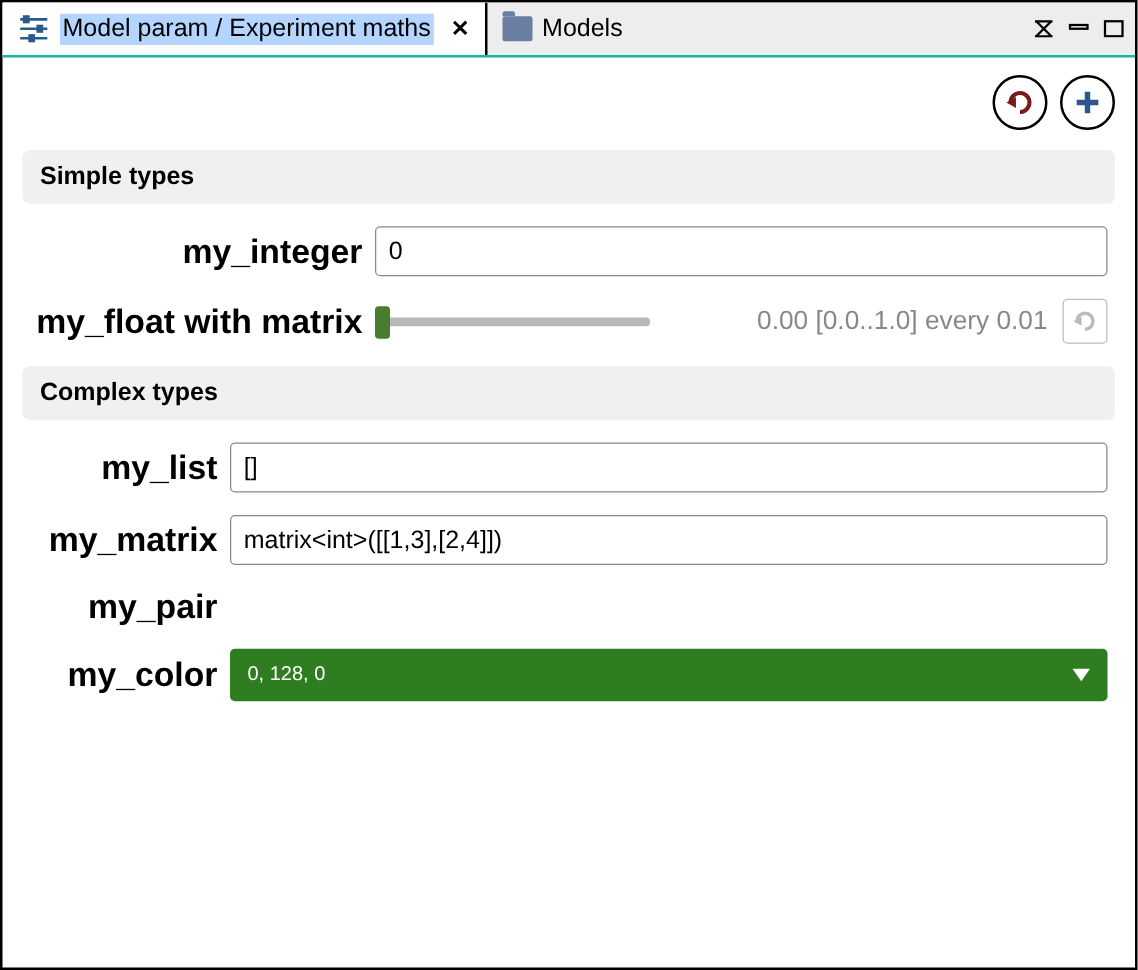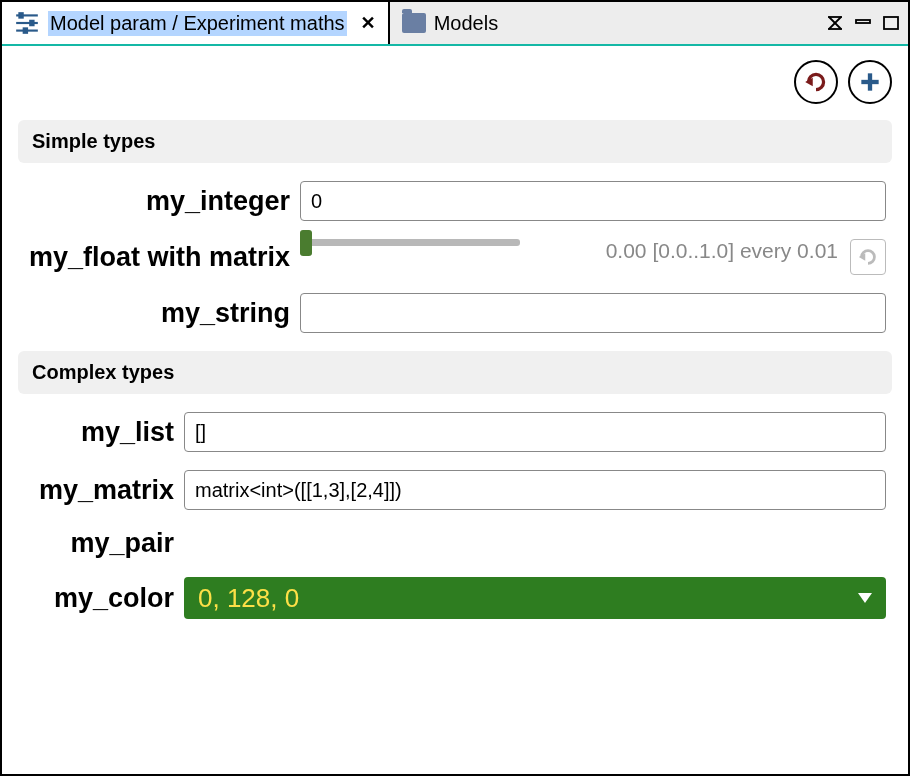--- a/index.html
+++ b/index.html
@@ -26,27 +26,27 @@
   .section-header { background: #f0f0f0; border-radius: 6px; padding: 10px 14px; font-size: 20px; font-weight: bold; margin-top: 6px; }
   .section-body { padding: 18px 6px 12px 6px; display: flex; flex-direction: column; gap: 18px; }
   
   .row { display: flex; align-items: center; gap: 10px; }
   .row .label { font-size: 27px; font-weight: bold; text-align: right; flex: 0 0 auto; }
   .simple .label { width: 266px; }
   .complex .label { width: 150px; }
   
   .text-input { flex: 1; height: 40px; border: 1.5px solid #888; border-radius: 4px; padding: 0 10px; font-size: 20px; background: #fff; }
   
-  .slider-wrap { flex: 1; display: flex; align-items: flex-start; gap: 8px; }
+  .slider-wrap { flex: 1; display: flex; align-items: center; gap: 8px; }
   .slider-track { flex: 1; height: 7px; background: #b8b8b8; border-radius: 3px; position: relative; max-width: 220px; }
   .slider-thumb { position: absolute; left: 0; top: -9px; width: 12px; height: 26px; background: #4a7c2f; border-radius: 3px; }
   .slider-caption { color: #888; font-size: 21px; flex: 1; text-align: right; padding-right: 4px; }
   .reset-btn { width: 36px; height: 36px; border: 1.5px solid #bbb; border-radius: 4px; background: #fff; display: flex; align-items: center; justify-content: center; cursor: pointer; }
   
-  .color-field { flex: 1; height: 42px; background: #2e7d20; border-radius: 4px; display: flex; align-items: center; justify-content: space-between; padding: 0 14px; color: #fde047; font-size: 26px; cursor: pointer; }
+  .color-field { flex: 1; height: 42px; background: #2e7d20; border-radius: 4px; display: flex; align-items: center; justify-content: space-between; padding: 0 14px; color: #ffffff; font-size: 16px; cursor: pointer; }
   .color-field .chev { width: 0; height: 0; border-left: 7px solid transparent; border-right: 7px solid transparent; border-top: 10px solid #fff; }
 </style>
 </head>
 <body>
 
 <div class="tab-bar">
   <div class="tab active">
     <span class="sliders-icon">
       <svg viewBox="0 0 24 24" width="26" height="26">
           <g stroke="#2a5a8a" stroke-width="2" fill="none">
@@ -126,24 +126,20 @@
         <div class="slider-caption">0.00 [0.0..1.0] every 0.01</div>
         <div class="reset-btn">
           <svg viewBox="0 0 24 24" width="22" height="22">
               <path d="M5 12 A7 7 0 1 1 12 19" stroke="#bbb" stroke-width="3" fill="none"></path>
               <polygon points="9,8 2,12 9,16" fill="#bbb"></polygon>
             </svg>
         </div>
       </div>
     </div>
 
-    <div class="row">
-      <div class="label">my_string</div>
-      <input class="text-input" type="text" value="" style="">
-    </div>
 
   </div>
 
   <div class="section-header">Complex types</div>
   <div class="section-body complex">
 
     <div class="row">
       <div class="label">my_list</div>
       <input class="text-input" type="text" value="[]" style="">
     </div>

